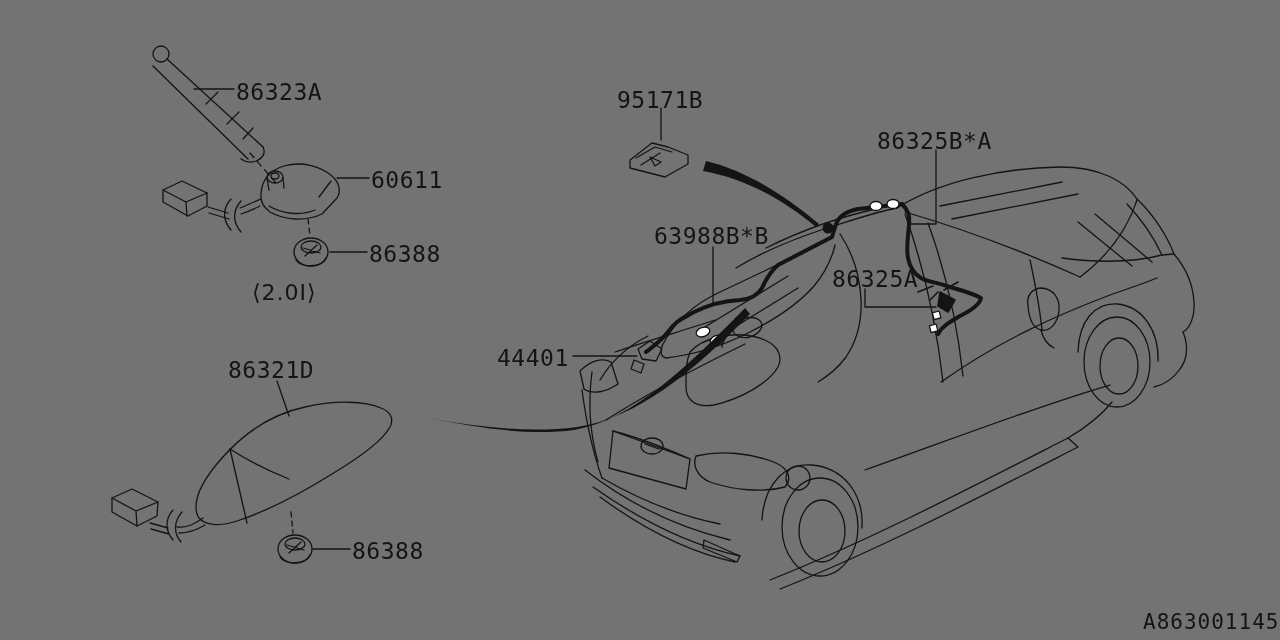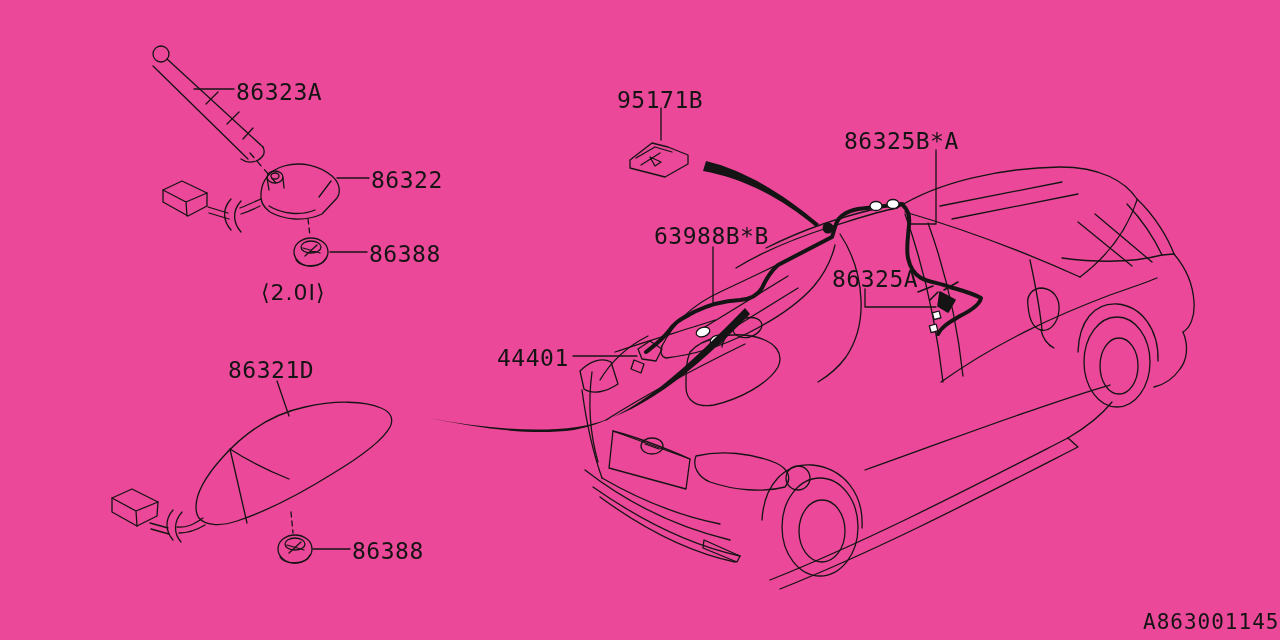--- a/index.html
+++ b/index.html
@@ -1,27 +1,27 @@
 <!DOCTYPE html>
 <html><head>
 <meta charset="utf-8">
 <style>
   html,body{margin:0;padding:0;background:#fff;}
   .stage{
-    position:relative;width:1280px;height:640px;background:#ec4899;
+    position:relative;width:1280px;height:640px;background:#737373;
     overflow:hidden;font-family:"DejaVu Sans Mono", monospace;
   }
   .stage svg{position:absolute;left:0;top:0;}
   .part-label{
     position:absolute;font:400 23px/1 "DejaVu Sans Mono", monospace;
     color:#141414;letter-spacing:.5px;white-space:nowrap;
   }
   .variant-note{
     position:absolute;font:400 22px/1 "DejaVu Sans", "DejaVu Sans Mono", sans-serif;
-    color:#141414;letter-spacing:1px;white-space:nowrap;margin-left:9px;
+    color:#141414;letter-spacing:1px;white-space:nowrap;
   }
   .drawing-number{
     position:absolute;font:400 21px/1 "DejaVu Sans Mono", monospace;
     color:#141414;letter-spacing:1px;white-space:nowrap;
   }
 </style>
 </head>
 <body>
 
 <div class="stage">
@@ -177,25 +177,25 @@
     <g>
       <path d="M936,150 L936,224 L910,224"></path>
       <path d="M713,247 L713,304"></path>
       <path d="M865,289 L865,307 L936,307"></path>
       <path d="M573,356 L637,356"></path>
     </g>
   </g>
 </svg>
 
 <div class="part-label" style="left:236px;top:81px">86323A</div>
-<div class="part-label" style="left:371px;top:169px">86322</div>
+<div class="part-label" style="left:371px;top:169px">60611</div>
 <div class="part-label" style="left:369px;top:243px">86388</div>
 <div class="variant-note" style="left:252px;top:282px">⟨2.0I⟩</div>
 <div class="part-label" style="left:228px;top:359px">86321D</div>
 <div class="part-label" style="left:352px;top:540px">86388</div>
 <div class="part-label" style="left:617px;top:89px">95171B</div>
-<div class="part-label" style="left:844px;top:130px">86325B*A</div>
+<div class="part-label" style="left:877px;top:130px">86325B*A</div>
 <div class="part-label" style="left:654px;top:225px">63988B*B</div>
 <div class="part-label" style="left:832px;top:268px">86325A</div>
 <div class="part-label" style="left:497px;top:347px">44401</div>
 <div class="drawing-number" style="left:1143px;top:612px">A863001145</div>
 
 </div>
 
 </body></html>

